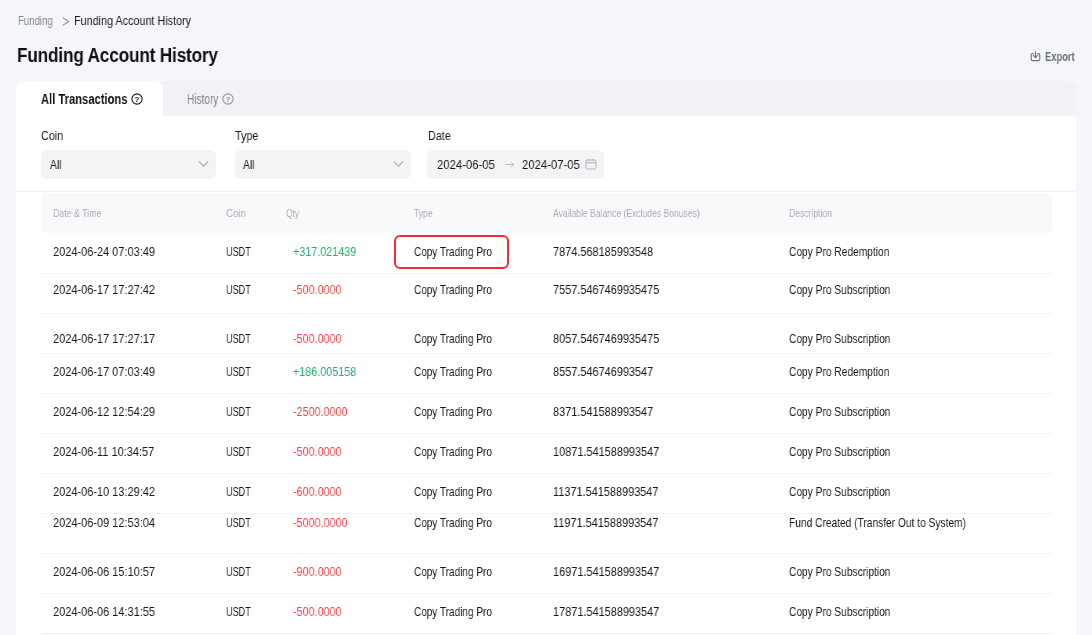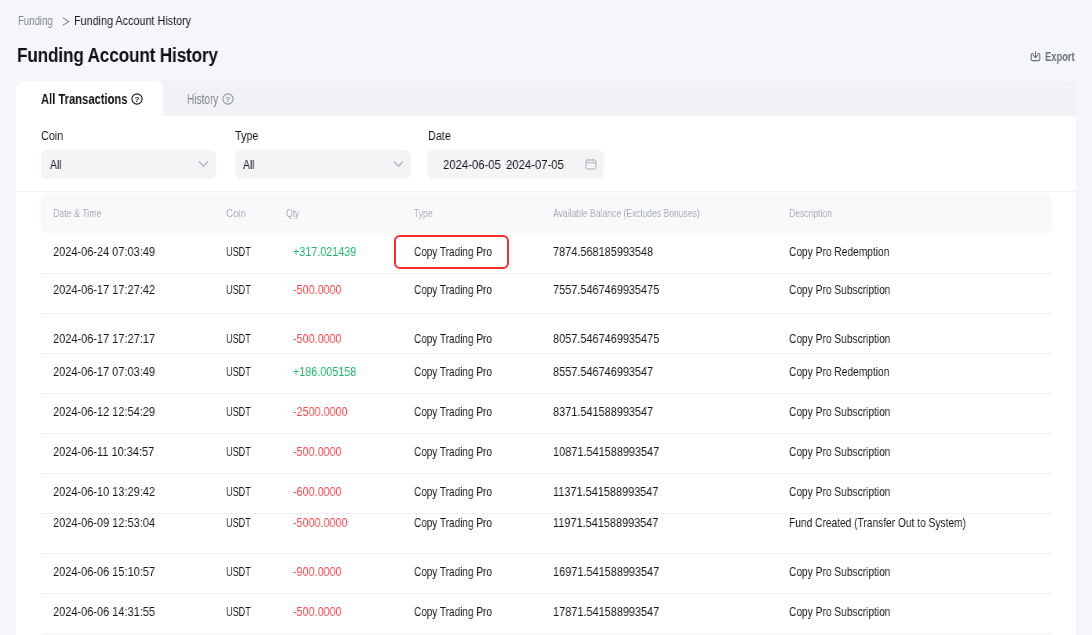--- a/index.html
+++ b/index.html
@@ -84,25 +84,25 @@
       <path d="M1 1.5 L5.5 6.3 L10 1.5"></path>
     </svg>
   </div>
   <div class="fbox" style="left:234.5px; width:176px">
     <span class="val sx" style="transform:scaleX(0.8)">All</span>
     <svg class="chev" style="left:158px" width="11" height="9" viewBox="0 0 11 9" fill="none" stroke="#b3b8c0" stroke-width="1.4">
       <path d="M1 1.5 L5.5 6.3 L10 1.5"></path>
     </svg>
   </div>
   <div class="fbox" style="left:427px; width:177px">
-    <span class="val" style="left:16px"><span class="sx" style="transform:scaleX(0.87)">2024-06-05</span></span>
+    <span class="val" style="left:10px"><span class="sx" style="transform:scaleX(0.87)">2024-06-05</span></span>
     <svg style="position:absolute; left:77px; top:10px" width="12" height="9" viewBox="0 0 12 9" fill="none" stroke="#b6bac2" stroke-width="0.9">
       <path d="M1 4.5 h8.6 M6.9 1.9 L9.8 4.5 L6.9 7.1"></path>
     </svg>
-    <span class="val" style="left:79px"><span class="sx" style="transform:scaleX(0.87)">2024-07-05</span></span>
+    <span class="val" style="left:95px"><span class="sx" style="transform:scaleX(0.87)">2024-07-05</span></span>
     <svg style="position:absolute; left:158px; top:8.5px" width="12" height="12" viewBox="0 0 12 12" fill="none" stroke="#aeb2ba" stroke-width="1">
       <rect x="1" y="2" width="10" height="9" rx="1.2"></rect>
       <path d="M1 4.8 h10 M3.8 1 v2.2 M8.2 1 v2.2"></path>
     </svg>
   </div>
 
   <div class="hr1"></div>
   <div class="thead"></div>
   <div class="th" style="left:53px"><span class="sx" style="transform:scaleX(0.8)">Date &amp; Time</span></div>
   <div class="th" style="left:226px"><span class="sx" style="transform:scaleX(0.88)">Coin</span></div>

